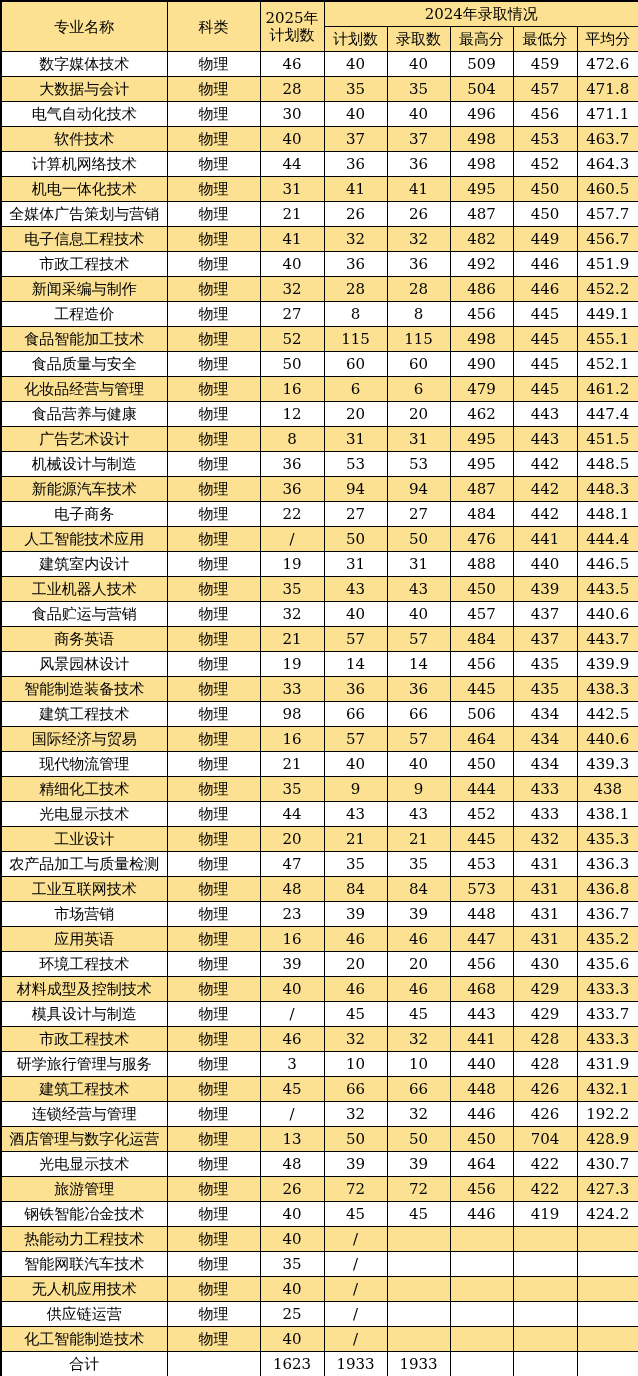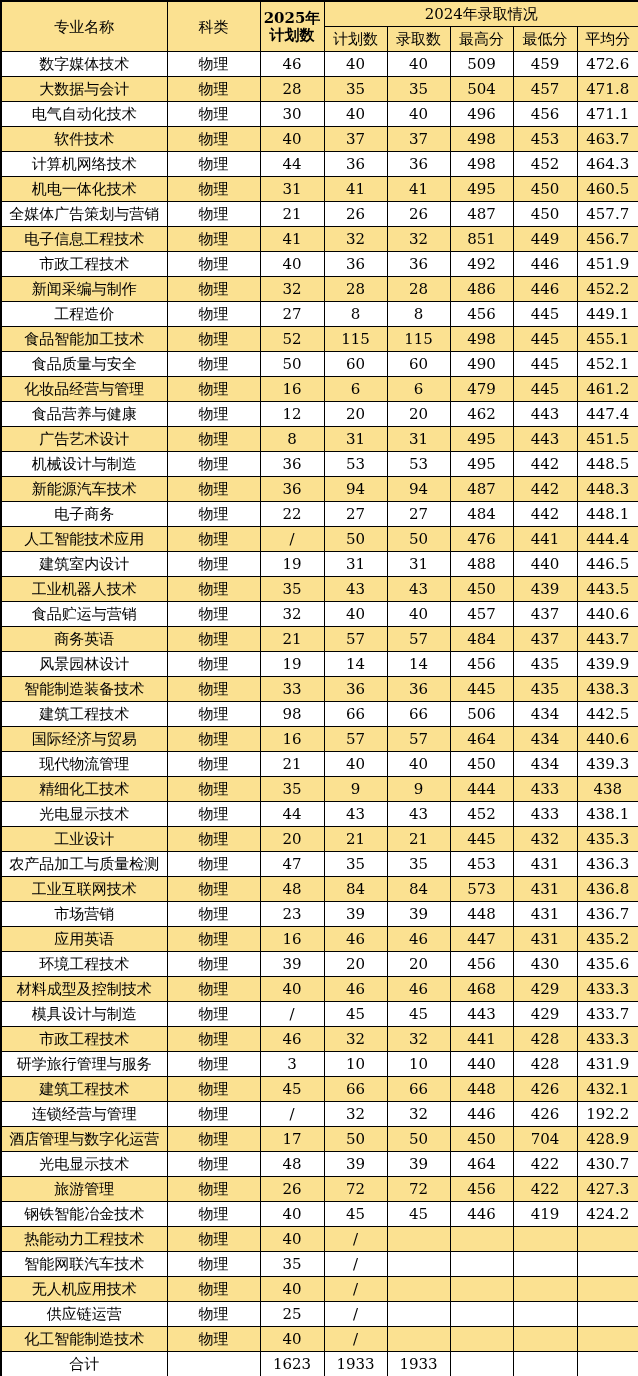--- a/index.html
+++ b/index.html
@@ -4,21 +4,21 @@
 <style>
   html,body{margin:0;padding:0;background:#ffffff;}
   body{width:638px;height:1376px;font-family:"DejaVu Serif","Liberation Serif",serif;color:#000;}
   table{border-collapse:collapse;table-layout:fixed;width:638px;border:2px solid #000;}
   th,td{border:1px solid #000;text-align:center;vertical-align:middle;padding:0;
         font-size:15px;font-weight:normal;height:24px;line-height:24px;
         overflow:hidden;white-space:nowrap;}
   thead th{background:#FBE191;}
   tbody tr:nth-child(even){background:#FBE191;}
   .two-line{line-height:normal;}
-  .two-line span{display:block;font-size:15px;line-height:17px;font-weight:bold;}
+  .two-line span{display:block;font-size:15px;line-height:17px;}
   td{letter-spacing:0;}
 </style>
 </head>
 <body>
 
 <table>
   <colgroup>
     <col style="width:166px">
     <col style="width:93px">
     <col style="width:64px">
@@ -116,21 +116,21 @@
         <td>487</td>
         <td>450</td>
         <td>457.7</td>
       </tr>
       <tr>
         <td>电子信息工程技术</td>
         <td>物理</td>
         <td>41</td>
         <td>32</td>
         <td>32</td>
-        <td>851</td>
+        <td>482</td>
         <td>449</td>
         <td>456.7</td>
       </tr>
       <tr>
         <td>市政工程技术</td>
         <td>物理</td>
         <td>40</td>
         <td>36</td>
         <td>36</td>
         <td>492</td>
@@ -473,21 +473,21 @@
         <td>/</td>
         <td>32</td>
         <td>32</td>
         <td>446</td>
         <td>426</td>
         <td>192.2</td>
       </tr>
       <tr>
         <td>酒店管理与数字化运营</td>
         <td>物理</td>
-        <td>17</td>
+        <td>13</td>
         <td>50</td>
         <td>50</td>
         <td>450</td>
         <td>704</td>
         <td>428.9</td>
       </tr>
       <tr>
         <td>光电显示技术</td>
         <td>物理</td>
         <td>48</td>

